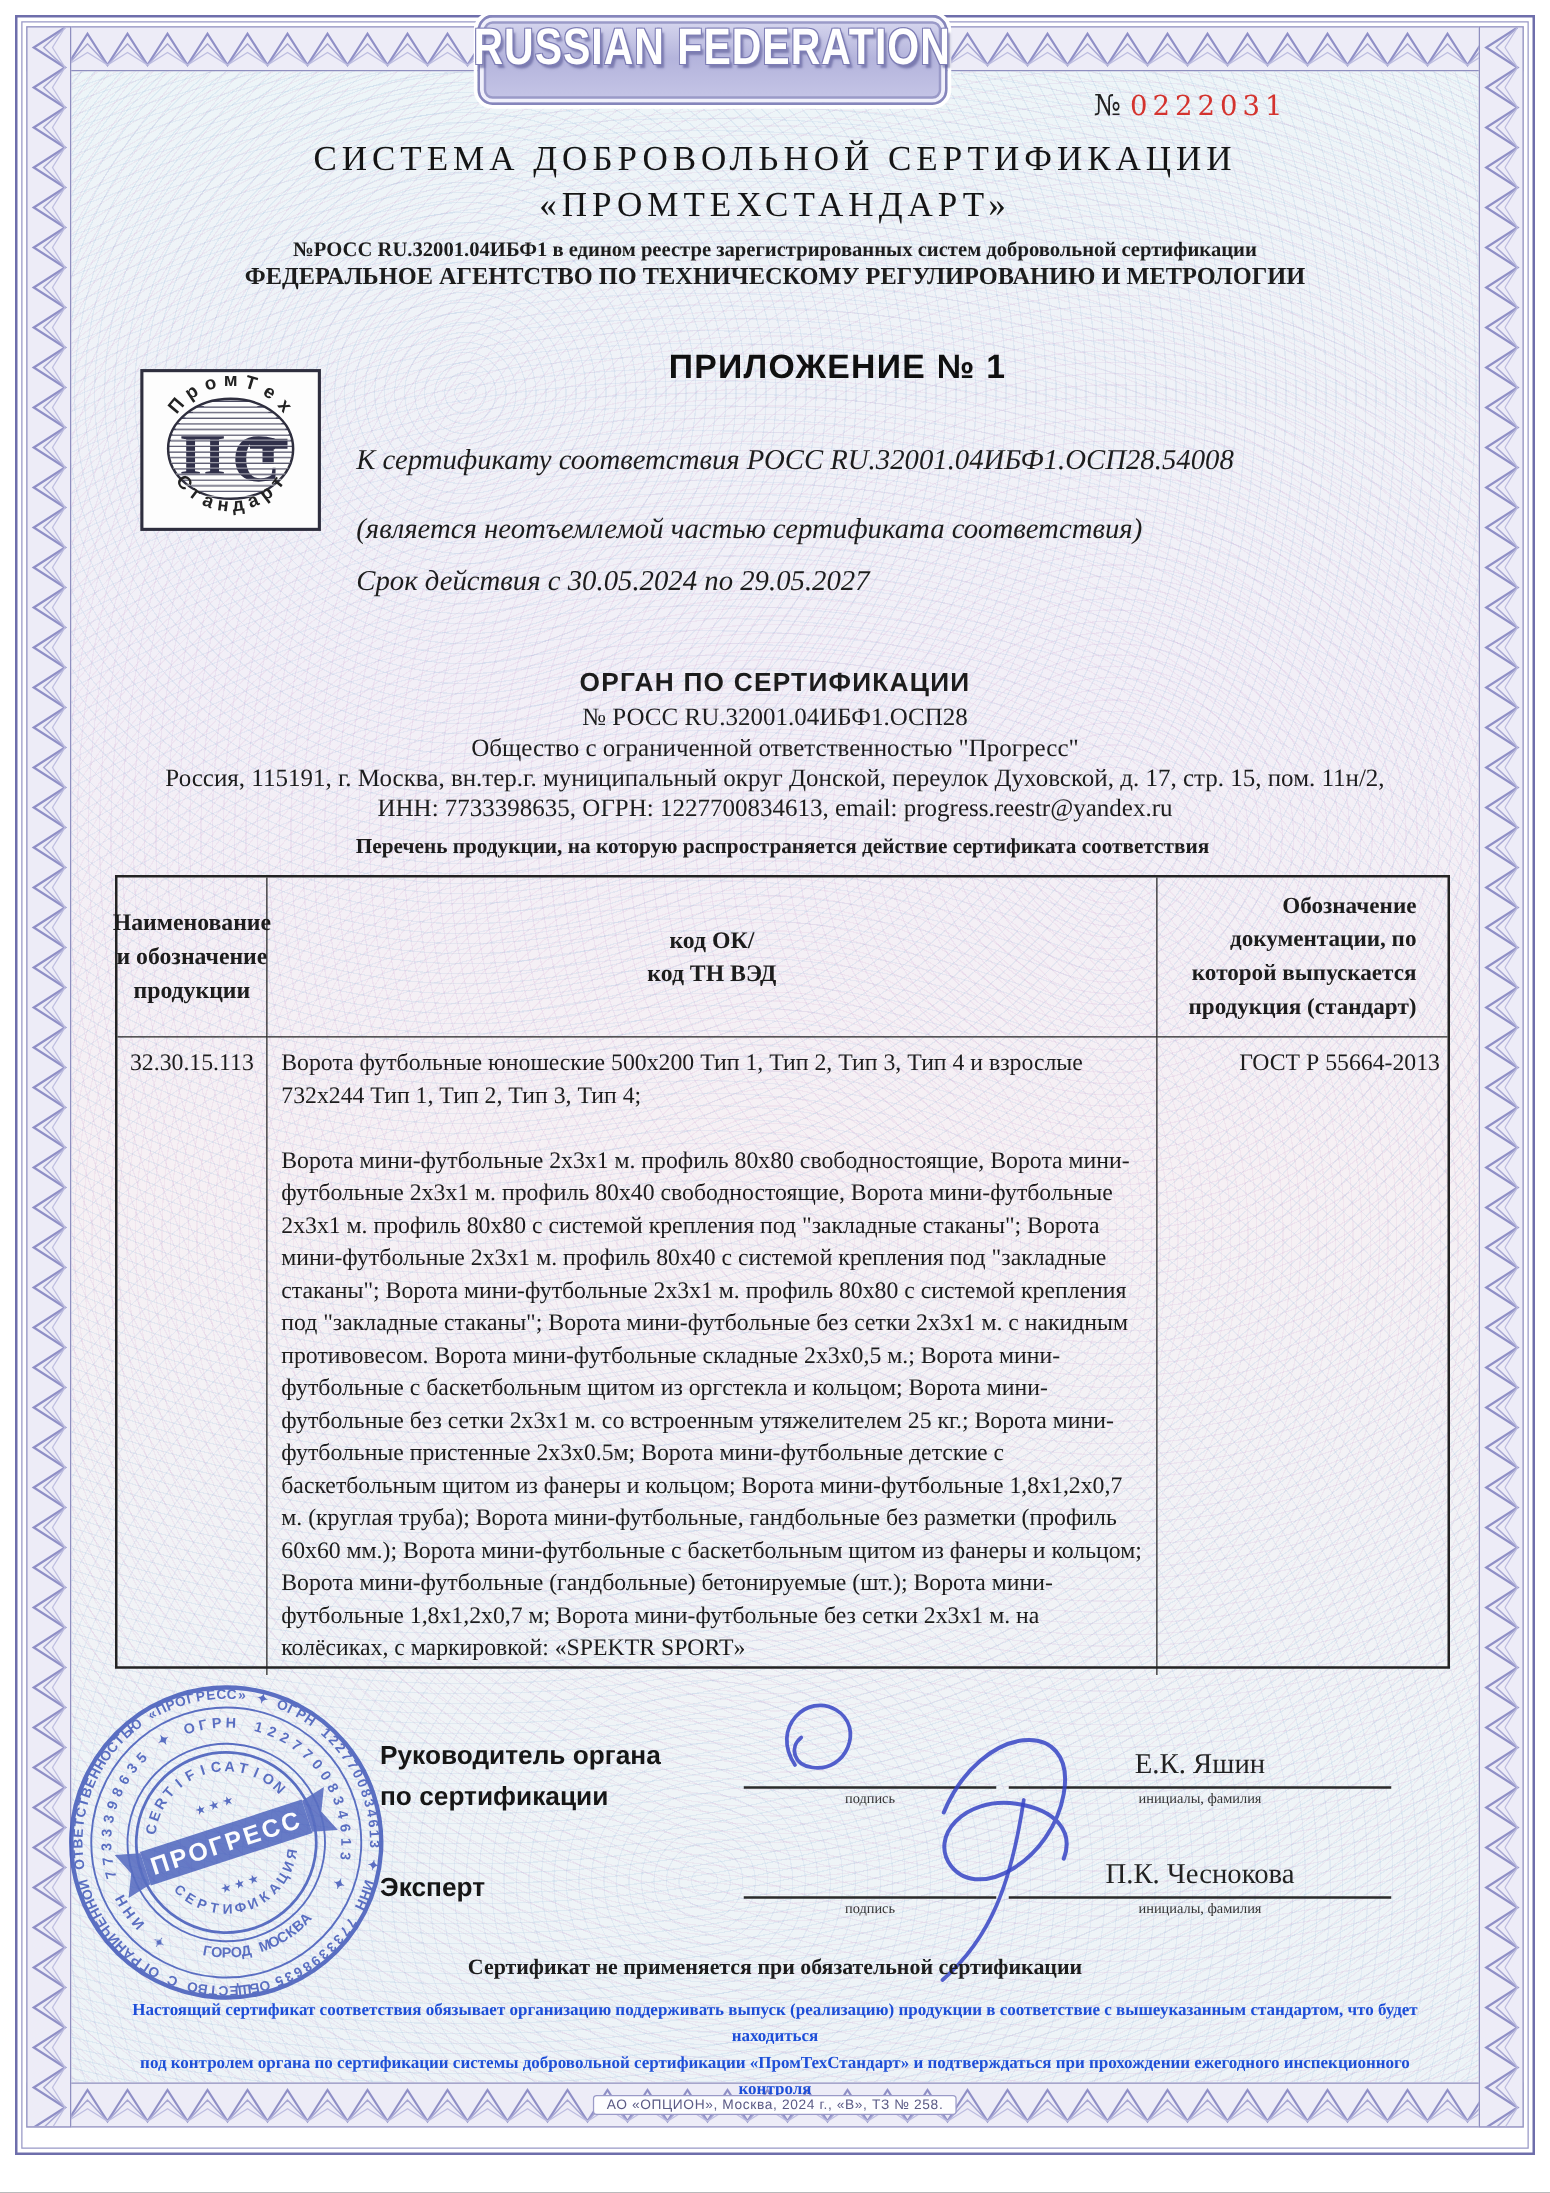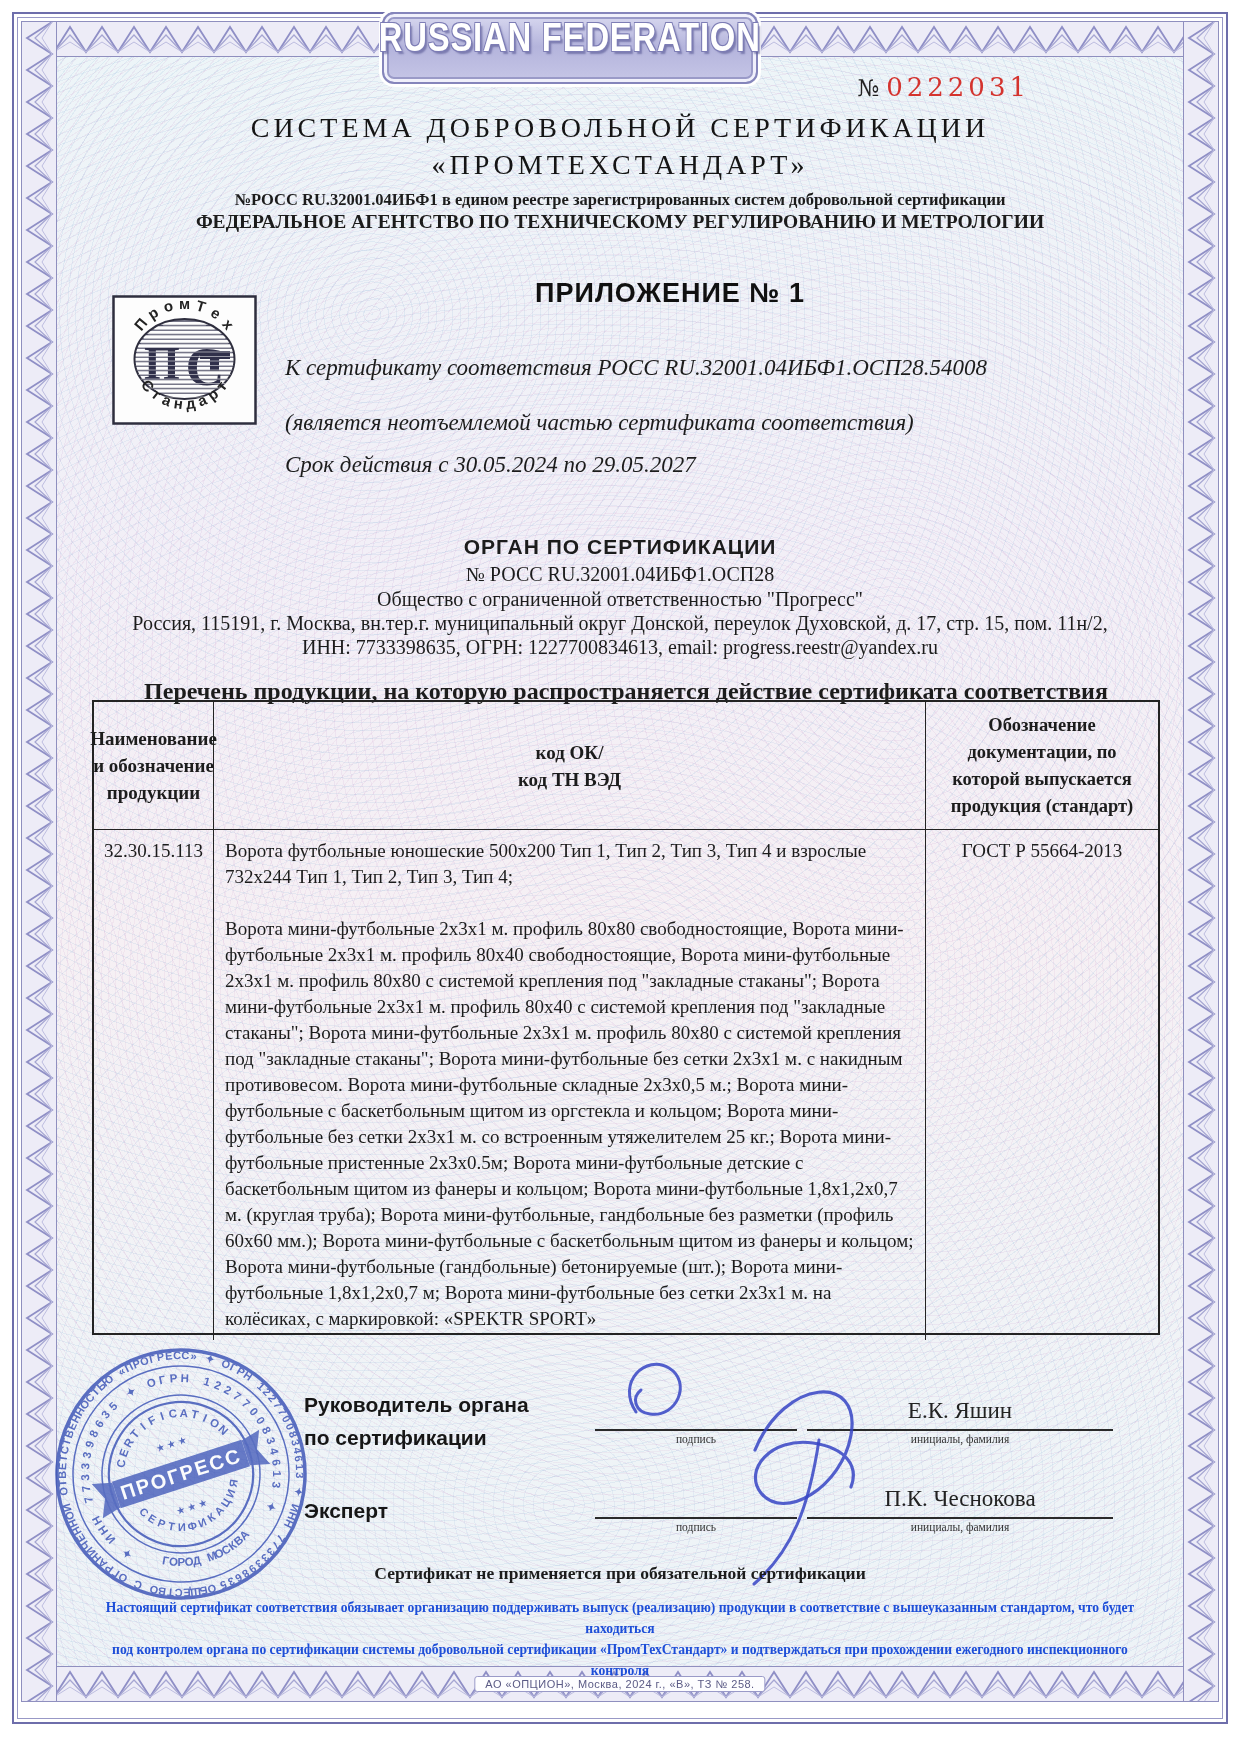--- a/index.html
+++ b/index.html
@@ -26,39 +26,39 @@
   .badge{position:absolute;left:382px;top:12px;width:372px;height:68px;z-index:5;
     background:linear-gradient(180deg,#d9d9f0,#b4b4dc 48%,#c6c6e7);
     border:2px solid #8585bb;border-radius:12px;
     box-shadow:0 0 0 3px #fff, inset 0 0 0 3px #f0f0fb, inset 0 0 0 5px #9a9ac8;
     display:flex;justify-content:center;}
   .badge-text{font-family:"Liberation Sans",sans-serif;font-weight:bold;font-size:41px;
     transform:scaleX(.80);letter-spacing:1px;color:#fff;white-space:nowrap;
     text-shadow:1px 1px 0 #7d7db5,-1px -1px 0 #7d7db5,1px -1px 0 #7d7db5,-1px 1px 0 #7d7db5,3px 3px 2px rgba(90,90,150,.65);}
   .doc-number{position:absolute;left:700px;top:72px;width:330px;text-align:right;
     font-family:"DejaVu Serif",serif;font-size:23px;color:#222;}
-  .doc-number .red{color:#d4332e;letter-spacing:4px;font-size:26px;}
+  .doc-number .red{color:#d4332e;letter-spacing:4px;font-size:22px;}
   .t-center{position:absolute;left:0;width:1240px;text-align:center;}
   .sys-title{font-size:28px;letter-spacing:4px;color:#151515;}
   .reg-line{font-size:16.5px;font-weight:bold;}
   .agency-line{font-size:19.5px;font-weight:bold;}
   .annex{left:100px;width:1140px;font-family:"Liberation Sans",sans-serif;
     font-weight:bold;font-size:27px;letter-spacing:1px;color:#101010;}
   
   .cert-line{position:absolute;left:285px;width:830px;font-size:23px;font-style:italic;}
   .org-head{font-family:"Liberation Sans",sans-serif;font-weight:bold;font-size:21px;letter-spacing:1px;}
   .org-line{font-size:20px;}
   
   .products-heading{position:absolute;left:92px;top:667px;width:1068px;text-align:center;
-    font-weight:bold;font-size:24px;margin-top:11px;}
+    font-weight:bold;font-size:17px;}
   .cert-table{position:absolute;left:92px;top:700px;width:1068px;height:635px;
     border:2px solid #232323;box-sizing:border-box;display:grid;
     grid-template-columns:120px 712px 1fr;grid-template-rows:128px 1fr;}
   .cert-table .cell{border-right:1.5px solid #232323;box-sizing:border-box;}
-  .cert-table .cell:nth-child(3n){border-right:none;}
+  .cert-table .cell:nth-child(3n){border-right:none;text-align:right;}
   .cert-table .hcell{border-bottom:1.5px solid #232323;display:flex;align-items:center;
     justify-content:center;text-align:center;font-weight:bold;font-size:19px;
     white-space:pre-line;line-height:27px;padding:4px;}
   .cert-table .bcell{font-size:19px;line-height:26px;padding:8px 6px;}
   .cell-code{text-align:center;}
   .cell-name{padding:8px 11px !important;}
   .cell-name .p1{margin-bottom:26px;}
   .cell-std{text-align:center;}
   
   .sig-role{position:absolute;left:304px;font-family:"Liberation Sans",sans-serif;

